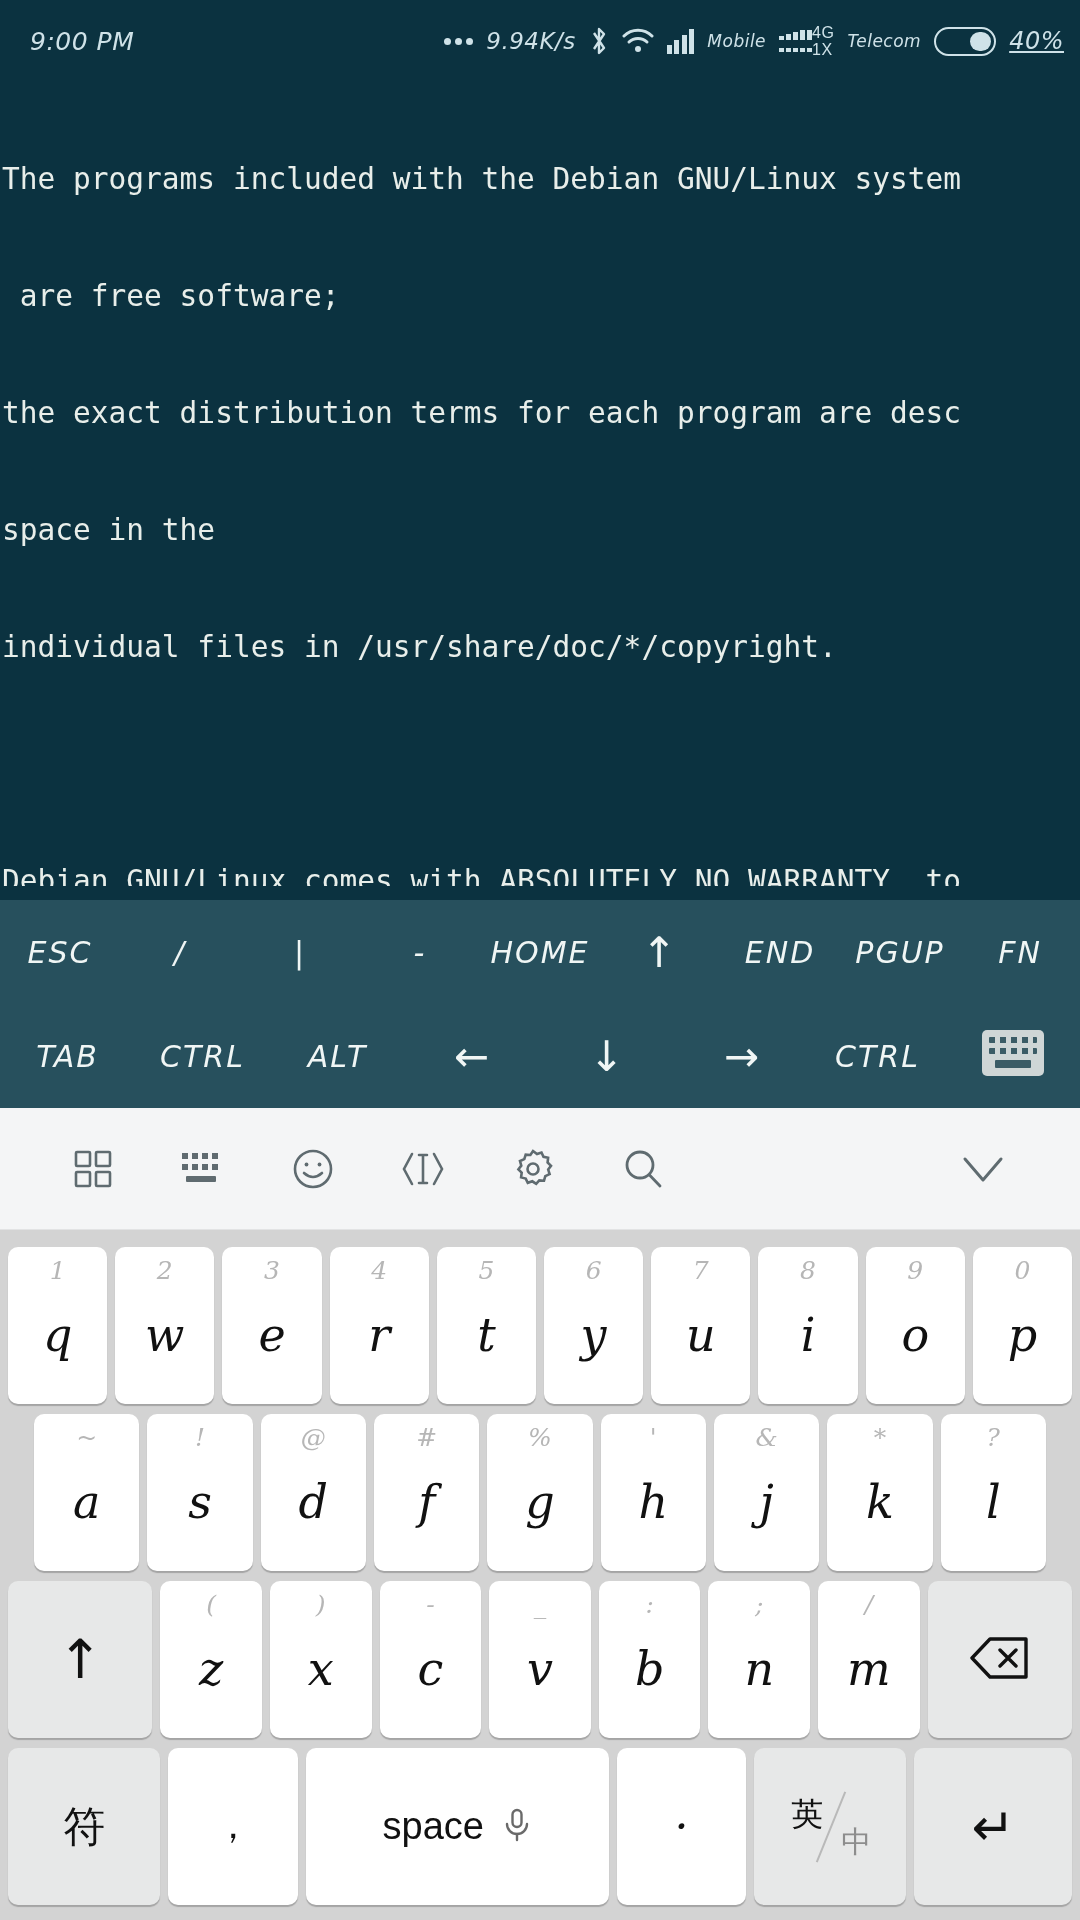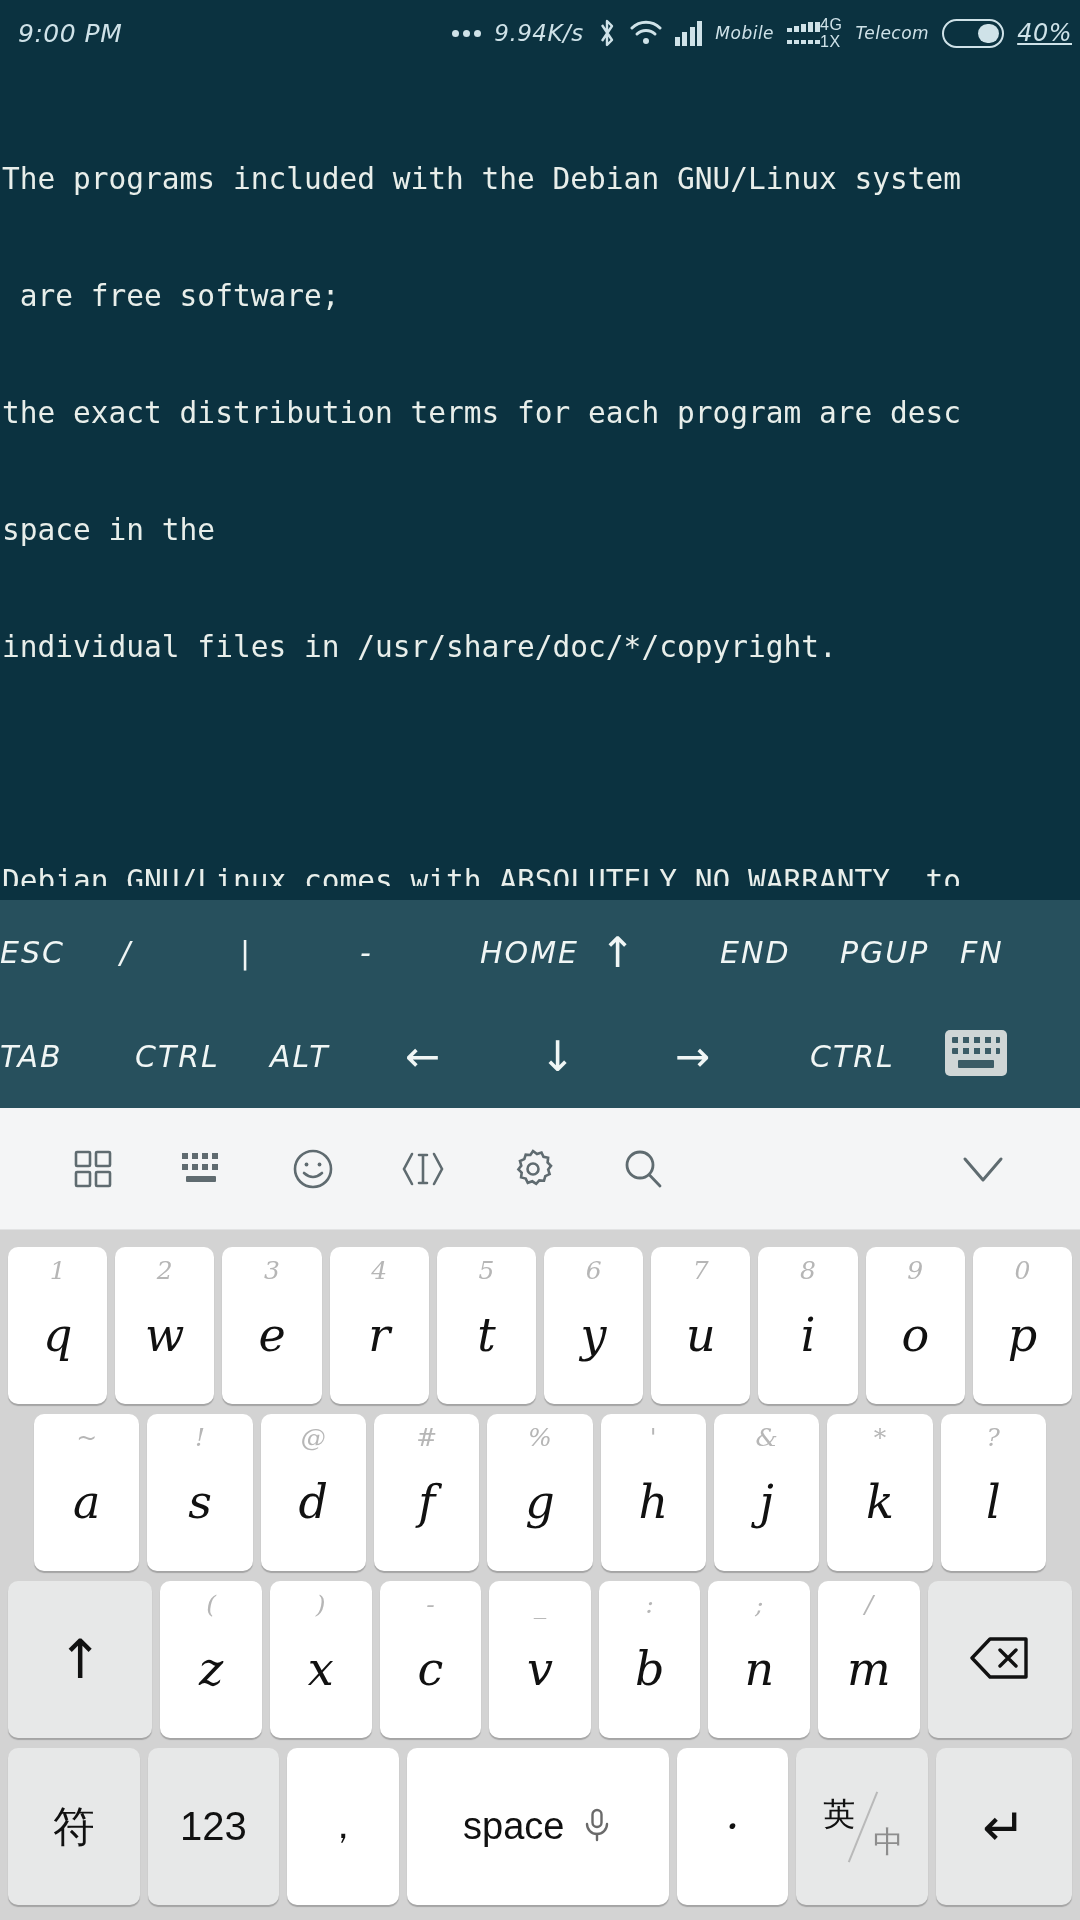--- a/index.html
+++ b/index.html
@@ -6,33 +6,34 @@
   html, body {
     width: 1080px; height: 1920px;
     background: #0b3240;
     font-family: "Liberation Sans", sans-serif;
     overflow: hidden;
   }
   #root { position: relative; width: 1080px; height: 1920px; }
 
   
   .statusbar {
-    position: absolute; top: 4px; left: 0;
+    position: absolute; top: 12px; left: 0;
     width: 1080px; height: 58px;
     background: #0b3240;
     display: flex; align-items: center;
     color: #cfe2e8;
     font-family: "DejaVu Sans", sans-serif;
     font-style: italic;
     font-size: 25px;
     letter-spacing: 0.5px;
+    padding-left: 12px;
   }
   .sb-clock { margin-left: 18px; }
   .sb-right {
-    margin-left: auto; margin-right: 8px;
+    margin-left: auto; margin-right: 16px;
     display: flex; align-items: center; gap: 13px;
   }
   .dots { display: flex; gap: 4px; align-items: center; }
   .dots i { width: 7px; height: 7px; border-radius: 50%; background: #cfe2e8; display: block; }
   .sb-speed { font-size: 23px; }
   .sb-label { font-size: 17px; }
   .sb-pct { font-size: 24px; text-decoration: underline; }
   .bt-icon { width: 20px; height: 30px; }
   .wifi-icon { width: 32px; height: 26px; }
   .sig-bars { display: flex; align-items: flex-end; gap: 2.5px; height: 26px; }
@@ -74,21 +75,21 @@
   .fnbar {
     position: absolute; top: 900px; left: 0;
     width: 1080px; height: 208px;
     background: #27505d;
     display: flex; flex-direction: column;
   }
   .fnrow {
     flex: 1; display: flex; align-items: center;
   }
   .fnkey {
-    flex: 1; text-align: left;
+    flex: 1; text-align: center;
     color: #f0f6f5;
     font-family: "DejaVu Sans", sans-serif;
     font-style: italic;
     font-size: 30px;
     letter-spacing: 2px;
     user-select: none;
   }
   .fnkey.arrow { font-style: normal; font-size: 42px; font-family: "DejaVu Sans", sans-serif; }
   .kbd-glyph {
     display: inline-block; width: 62px; height: 46px;
@@ -454,23 +455,20 @@
             <path d="M31 15 L47 31 M47 15 L31 31"></path>
           </svg>
         </span>
       </div>
     </div>
 
     <div class="krow row4">
       <div class="key gray sym-k noh">
           <span class="main cjk">符</span>
         </div>
-      <div class="key gray num-k noh">
-          <span class="main num">123</span>
-        </div>
       <div class="key comma-k noh">
           <span class="main cjk" style="font-size:36px;">，</span>
         </div>
       <div class="key space-k noh">
         <span class="space-inner">
           <span class="main spacetext">space</span>
           <span>
             <svg width="30" height="34" viewBox="0 0 30 34" fill="none" stroke="#6a6a6a" stroke-width="2.4" stroke-linecap="round">
               <rect x="10.5" y="2" width="9" height="17" rx="4.5"></rect>
               <path d="M5 16 A10 10 0 0 0 25 16"></path>

